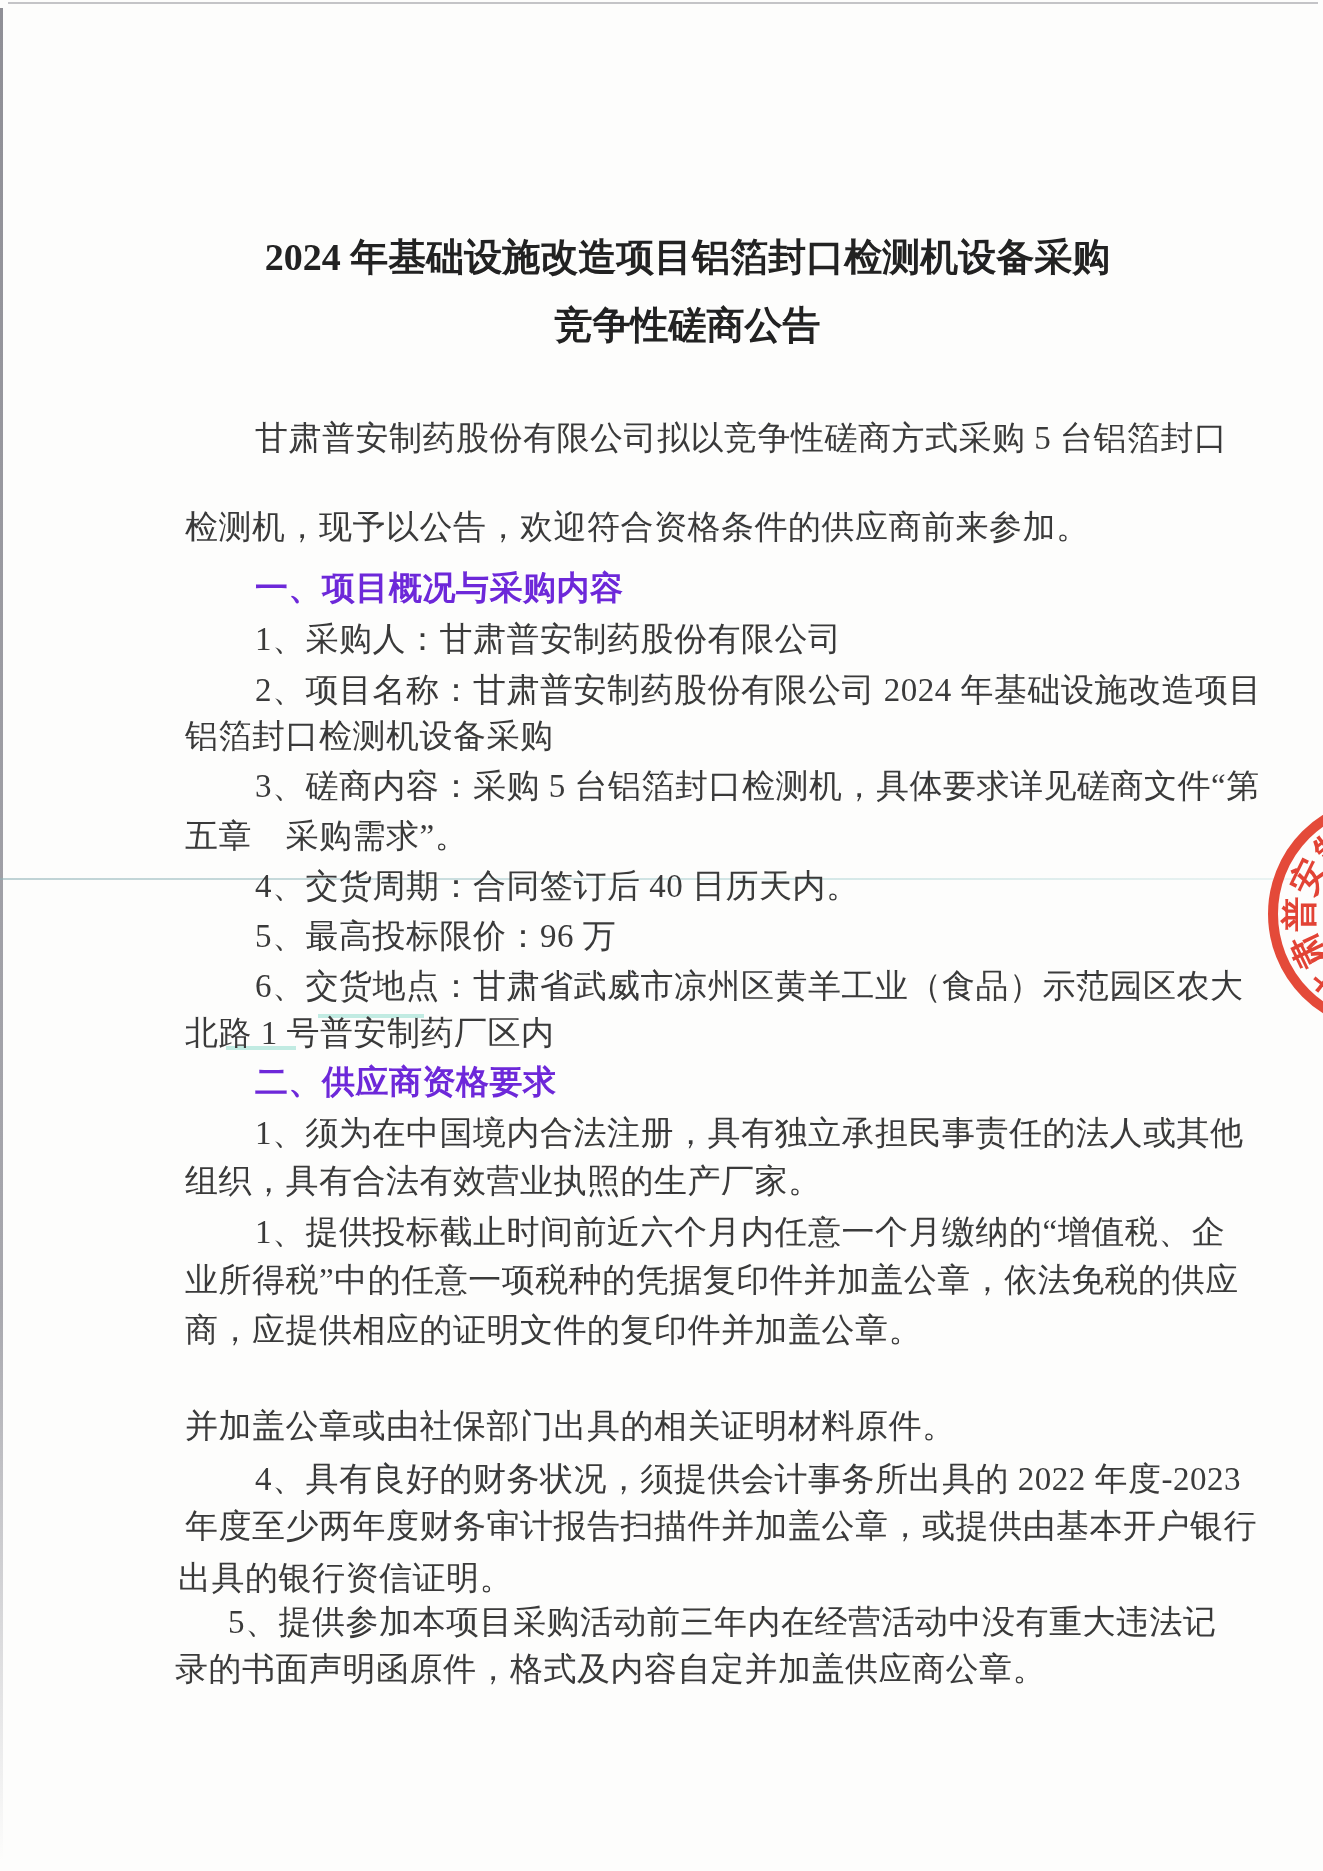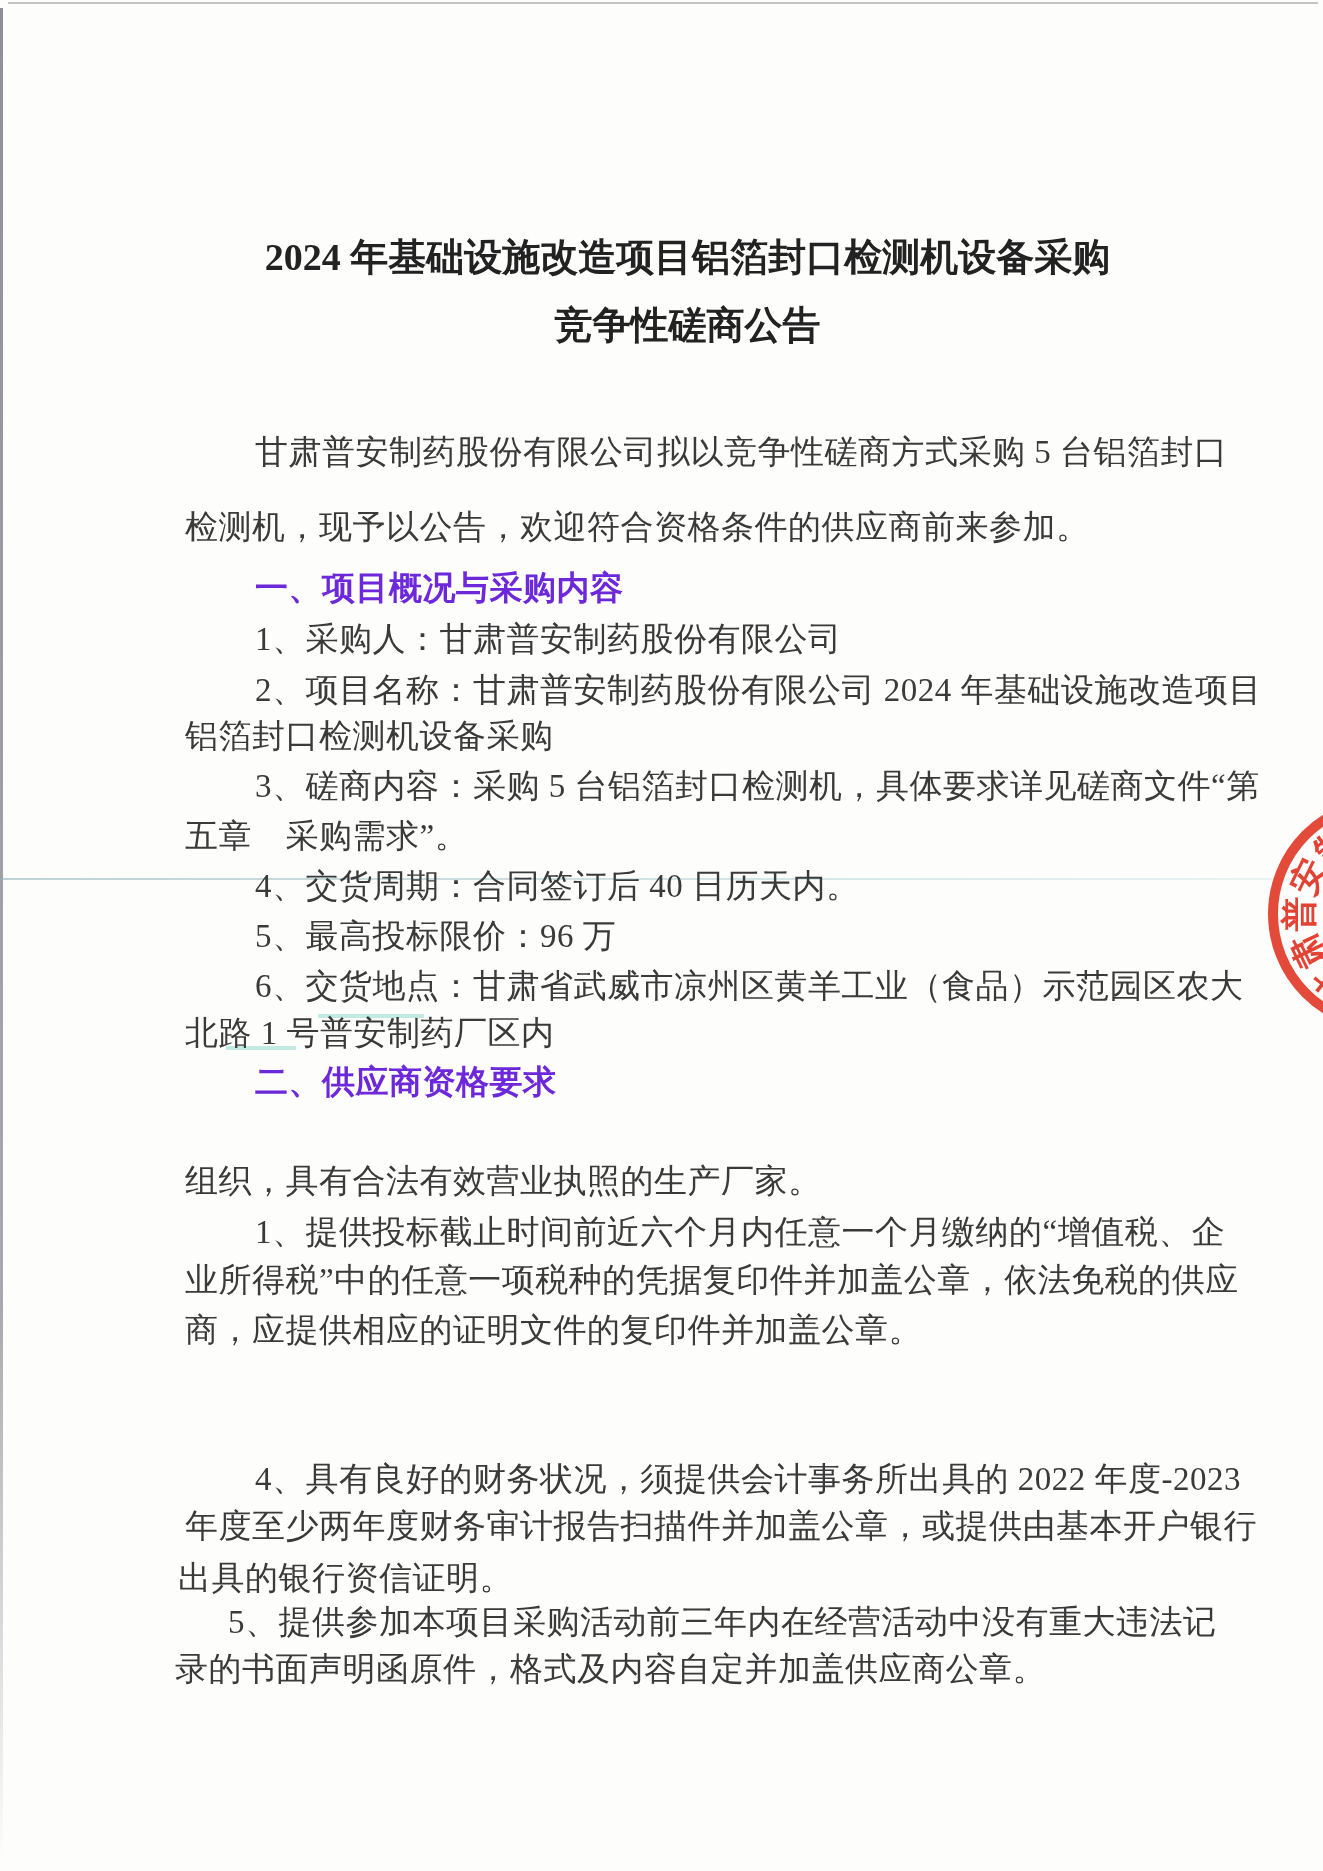--- a/index.html
+++ b/index.html
@@ -70,39 +70,41 @@
 
   <div class="edge-top"></div>
   <div class="edge-left"></div>
   <div class="scan-line"></div>
   <div class="teal-mark teal-a"></div>
   <div class="teal-mark teal-b"></div>
 
   <div class="line title" style="top:232px;">2024 年基础设施改造项目铝箔封口检测机设备采购</div>
   <div class="line title" style="top:300px;">竞争性磋商公告</div>
 
-  <div class="line ind" style="top:430px;">甘肃普安制药股份有限公司拟以竞争性磋商方式采购 5 台铝箔封口</div>
+  <div class="line ind" style="top:416px;">甘肃普安制药股份有限公司拟以竞争性磋商方式采购 5 台铝箔封口</div>
   <div class="line cont" style="top:505px;">检测机，现予以公告，欢迎符合资格条件的供应商前来参加。</div>
 
   <div class="line ind head" style="top:566px;">一、项目概况与采购内容</div>
   <div class="line ind" style="top:617px;">1、采购人：甘肃普安制药股份有限公司</div>
   <div class="line ind" style="top:668px;">2、项目名称：甘肃普安制药股份有限公司 2024 年基础设施改造项目</div>
   <div class="line cont" style="top:714px;">铝箔封口检测机设备采购</div>
   <div class="line ind" style="top:764px;">3、磋商内容：采购 5 台铝箔封口检测机，具体要求详见磋商文件“第</div>
   <div class="line cont" style="top:814px;">五章　采购需求”。</div>
   <div class="line ind" style="top:864px;">4、交货周期：合同签订后 40 日历天内。</div>
   <div class="line ind" style="top:914px;">5、最高投标限价：96 万</div>
   <div class="line ind" style="top:964px;">6、交货地点：甘肃省武威市凉州区黄羊工业（食品）示范园区农大</div>
   <div class="line cont" style="top:1011px;">北路 1 号普安制药厂区内</div>
 
   <div class="line ind head" style="top:1060px;">二、供应商资格要求</div>
+  <div class="line ind" style="top:1111px;">1、须为在中国境内合法注册，具有独立承担民事责任的法人或其他</div>
   <div class="line cont" style="top:1159px;">组织，具有合法有效营业执照的生产厂家。</div>
   <div class="line ind" style="top:1210px;">1、提供投标截止时间前近六个月内任意一个月缴纳的“增值税、企</div>
   <div class="line cont" style="top:1258px;">业所得税”中的任意一项税种的凭据复印件并加盖公章，依法免税的供应</div>
   <div class="line cont" style="top:1308px;">商，应提供相应的证明文件的复印件并加盖公章。</div>
+  <div class="line cont" style="top:1404px;">并加盖公章或由社保部门出具的相关证明材料原件。</div>
   <div class="line ind" style="top:1457px;">4、具有良好的财务状况，须提供会计事务所出具的 2022 年度-2023</div>
   <div class="line cont" style="top:1504px;">年度至少两年度财务审计报告扫描件并加盖公章，或提供由基本开户银行</div>
   <div class="line cont" style="top:1550px; left:178px;margin-top:6px;">出具的银行资信证明。</div>
   <div class="line" style="top:1600px; left:228px;">5、提供参加本项目采购活动前三年内在经营活动中没有重大违法记</div>
   <div class="line cont" style="top:1647px; left:175px;">录的书面声明函原件，格式及内容自定并加盖供应商公章。</div>
 
   <div class="stamp">
     <div class="stamp-ring"></div>
     <span class="stamp-char" style="left:1315px; top:828px; transform:rotate(-38deg);">制</span>
     <span class="stamp-char" style="left:1290px; top:858px; transform:rotate(-64deg);">安</span>

